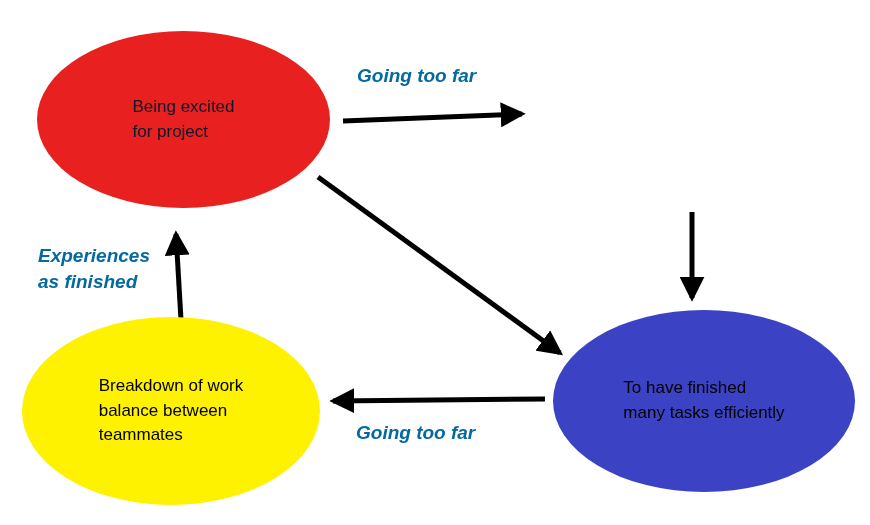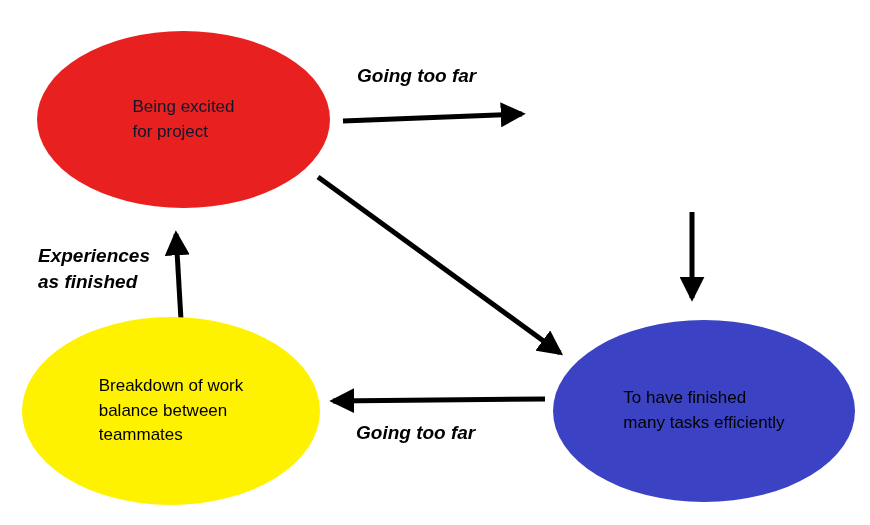--- a/index.html
+++ b/index.html
@@ -28,21 +28,21 @@
     font-size: 17px;
     line-height: 1.45;
     text-align: left;
   }
   .edge-label {
     position: absolute;
     font-style: italic;
     font-weight: 600;
     font-size: 19px;
     line-height: 1.35;
-    color: #000000;
+    color: #0369a1;
     white-space: pre-line;
   }
 </style>
 </head>
 <body>
 
 <div class="stage">
 
   <svg class="edges" width="870" height="525" viewBox="0 0 870 525" xmlns="http://www.w3.org/2000/svg">
     <defs>
@@ -56,21 +56,21 @@
     <line x1="545" y1="399" x2="333" y2="401" stroke="#000000" stroke-width="5" marker-end="url(#arrowhead)"></line>
     <line x1="181" y1="320" x2="176" y2="234" stroke="#000000" stroke-width="5" marker-end="url(#arrowhead)"></line>
   </svg>
 
   <div class="node" style="left: 37px; top: 31px; width: 293px; height: 177px; background: rgb(232, 32, 31); color: #0f172a;">
     <div class="node-label">Being excited
 for project</div>
   </div>
 
 
-  <div class="node" style="left: 553px; top: 320px; width: 302px; height: 182px; background: rgb(59, 67, 196); color: rgb(0, 0, 0);">
+  <div class="node" style="left: 553px; top: 310px; width: 302px; height: 182px; background: rgb(59, 67, 196); color: rgb(0, 0, 0);">
     <div class="node-label">To have finished
 many tasks efficiently</div>
   </div>
 
   <div class="node" style="left: 22px; top: 317px; width: 298px; height: 188px; background: rgb(255, 242, 0); color: rgb(0, 0, 0);">
     <div class="node-label">Breakdown of work
 balance between
 teammates</div>
   </div>
 

